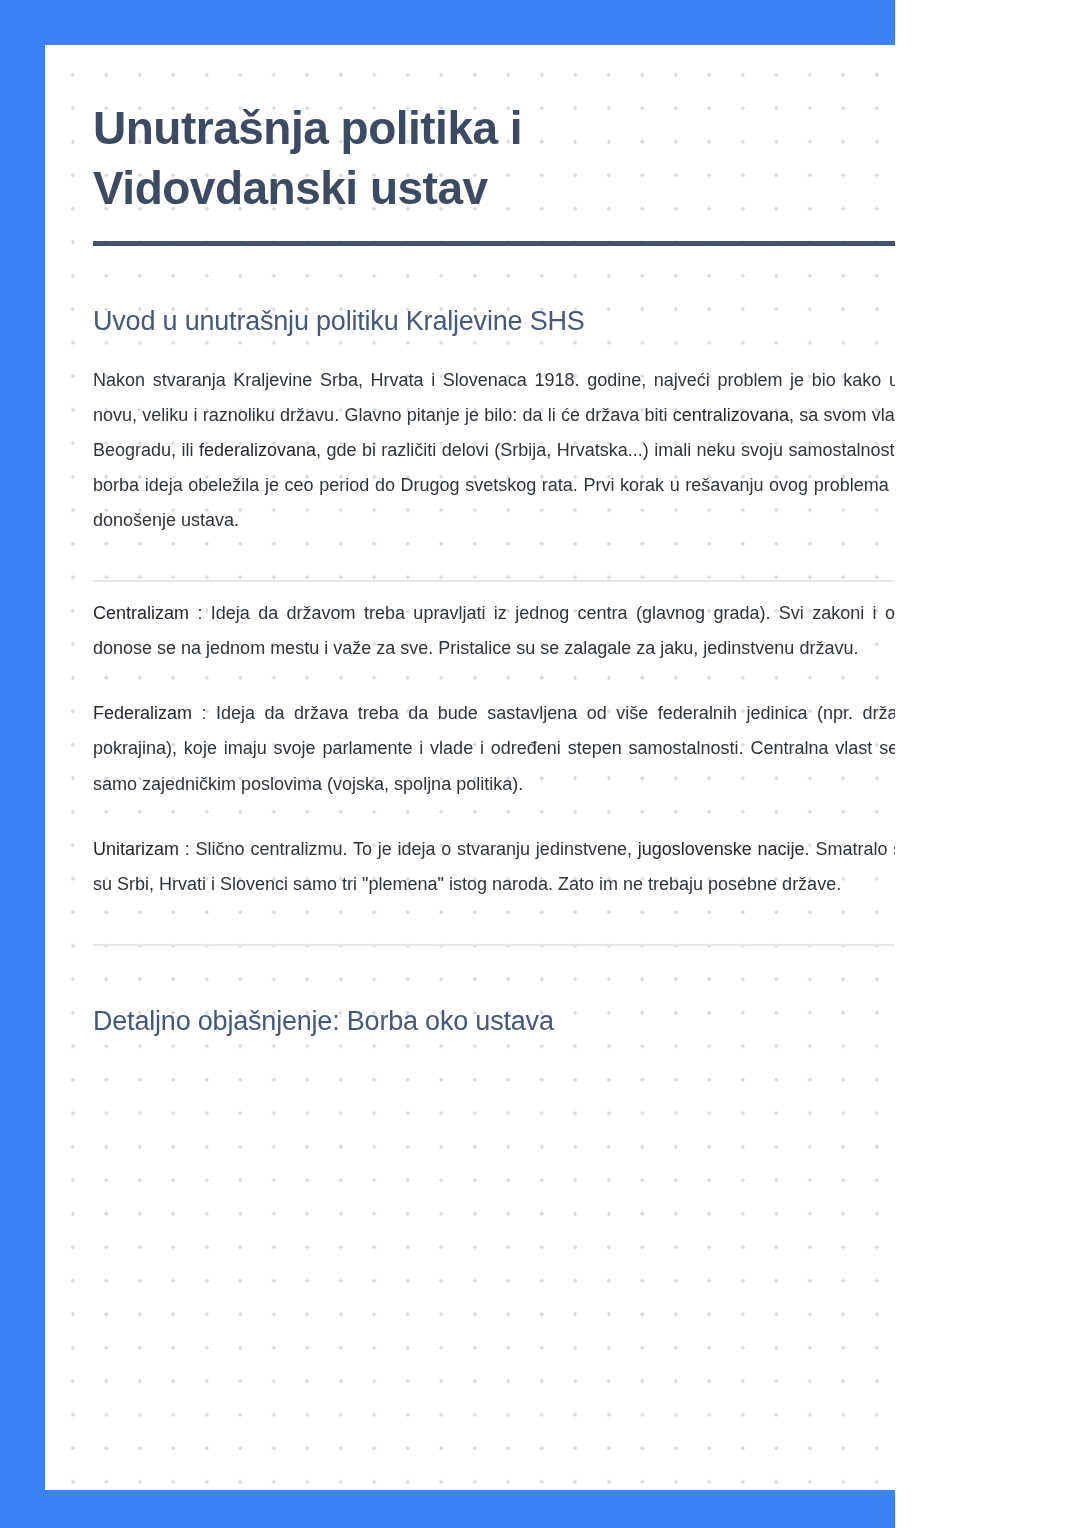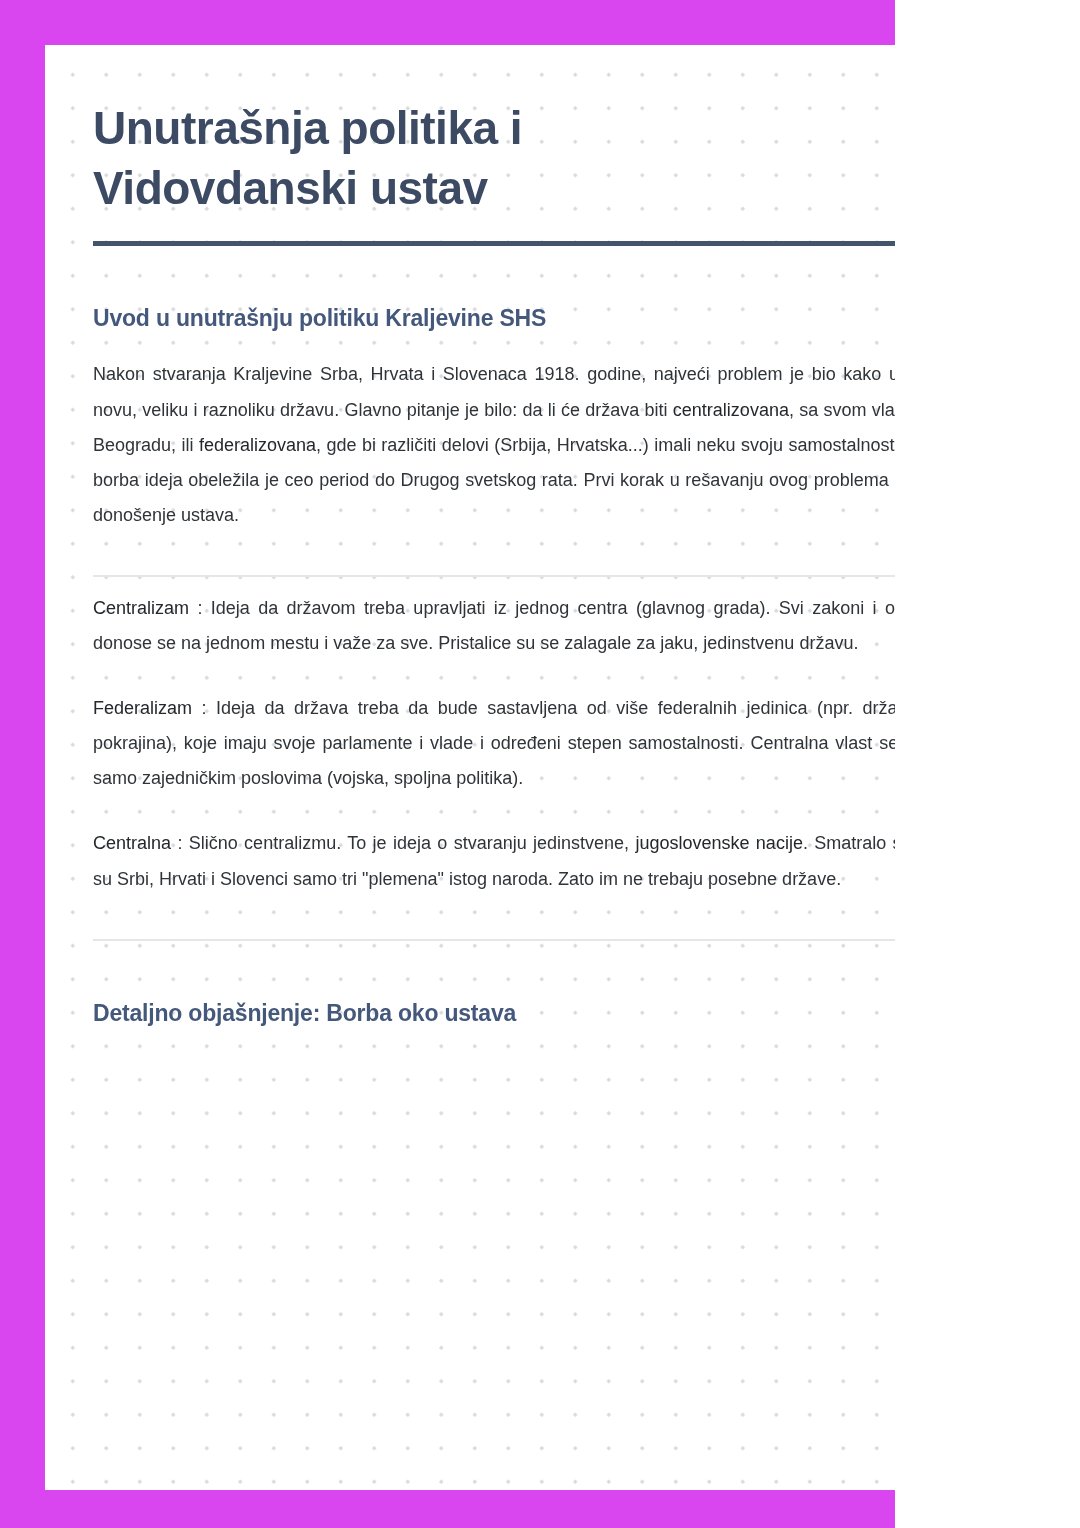--- a/index.html
+++ b/index.html
@@ -3,21 +3,21 @@
 <meta charset="utf-8">
 <style>
   * { box-sizing: border-box; }
   html, body { margin: 0; padding: 0; background: #ffffff; }
   body { font-family: "Liberation Sans", "DejaVu Sans", sans-serif; }
 
   .frame {
     position: relative;
     width: 895px;
     height: 1528px;
-    background: #d946ef;
+    background: #3b82f6;
     overflow: hidden;
     padding-left: 30px;
   }
 
   .sheet {
     position: absolute;
     left: 45px;
     top: 45px;
     width: 990px;
     height: 1445px;
@@ -55,23 +55,23 @@
   h1 .tl { display: block; }
 
   .rule {
     height: 5px;
     background: #44546a;
     margin-top: 22px;
   }
 
   section h2 {
     margin: 58px 0 24px 0;
-    font-size: 23px;
+    font-size: 27px;
     line-height: 1.3;
-    font-weight: bold;
+    font-weight: normal;
     color: #44587c;
     letter-spacing: -0.2px;
   }
 
   .para {
     margin: 0 0 30px 0;
     font-size: 18px;
     line-height: 1.95;
     color: #2f3439;
     text-align: justify;
@@ -112,21 +112,21 @@
       <section>
         <h2>Uvod u unutrašnju politiku Kraljevine SHS</h2>
         <p class="para"><span>Nakon stvaranja Kraljevine Srba, Hrvata i Slovenaca 1918. godine, najveći problem je bio kako urediti novu, veliku i raznoliku državu. Glavno pitanje je bilo: da li će država biti </span><span class="b">centralizovana</span><span>, sa svom vlašću u Beogradu, ili </span><span class="b">federalizovana</span><span>, gde bi različiti delovi (Srbija, Hrvatska...) imali neku svoju samostalnost. Ova borba ideja obeležila je ceo period do Drugog svetskog rata. Prvi korak u rešavanju ovog problema bio je donošenje ustava.</span></p>
       </section>
 
       <div class="divider"></div>
 
       <section>
         <p class="para"><span class="b">Centralizam</span><span> : Ideja da državom treba upravljati iz jednog centra (glavnog grada). Svi zakoni i odluke donose se na jednom mestu i važe za sve. Pristalice su se zalagale za jaku, jedinstvenu državu.</span></p>
         <p class="para"><span class="b">Federalizam</span><span> : Ideja da država treba da bude sastavljena od više federalnih jedinica (npr. država ili pokrajina), koje imaju svoje parlamente i vlade i određeni stepen samostalnosti. Centralna vlast se bavi samo zajedničkim poslovima (vojska, spoljna politika).</span></p>
-        <p class="para"><span class="b">Centralna</span><span> : Slično centralizmu. To je ideja o stvaranju jedinstvene, </span><span class="b">jugoslovenske nacije</span><span>. Smatralo se da su Srbi, Hrvati i Slovenci samo tri "plemena" istog naroda. Zato im ne trebaju posebne države.</span></p>
+        <p class="para"><span class="b">Unitarizam</span><span> : Slično centralizmu. To je ideja o stvaranju jedinstvene, </span><span class="b">jugoslovenske nacije</span><span>. Smatralo se da su Srbi, Hrvati i Slovenci samo tri "plemena" istog naroda. Zato im ne trebaju posebne države.</span></p>
       </section>
 
       <div class="divider"></div>
 
       <section>
         <h2>Detaljno objašnjenje: Borba oko ustava</h2>
       </section>
 
     </div>
 

